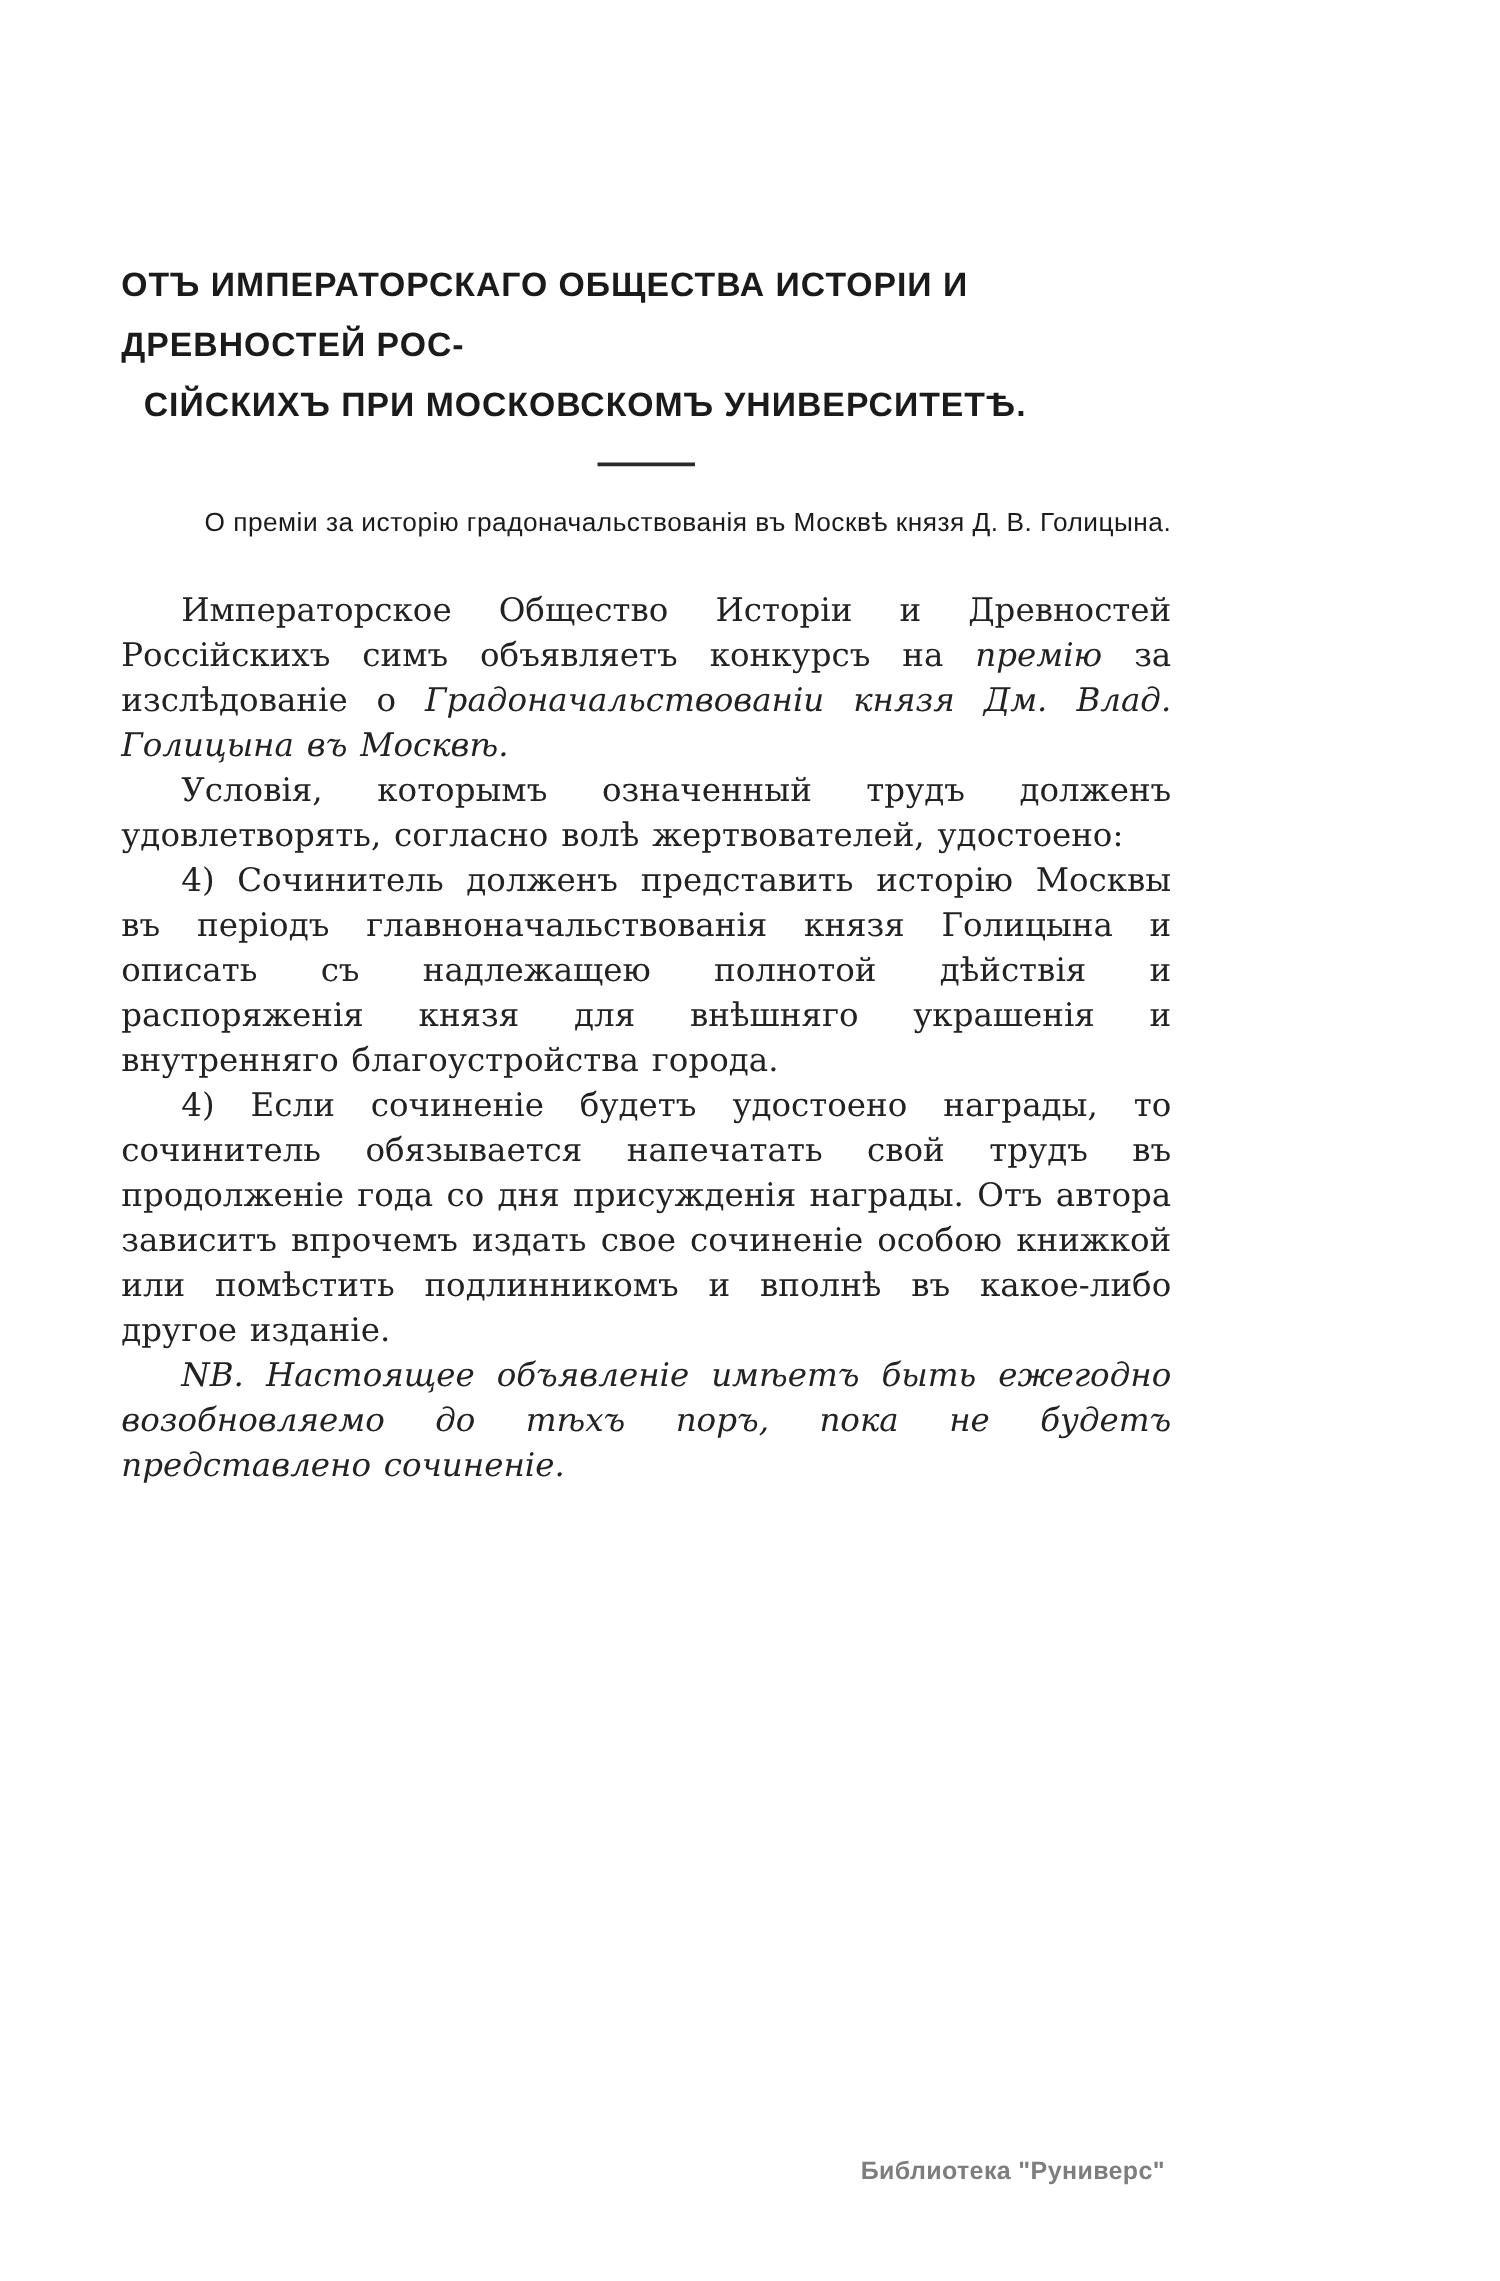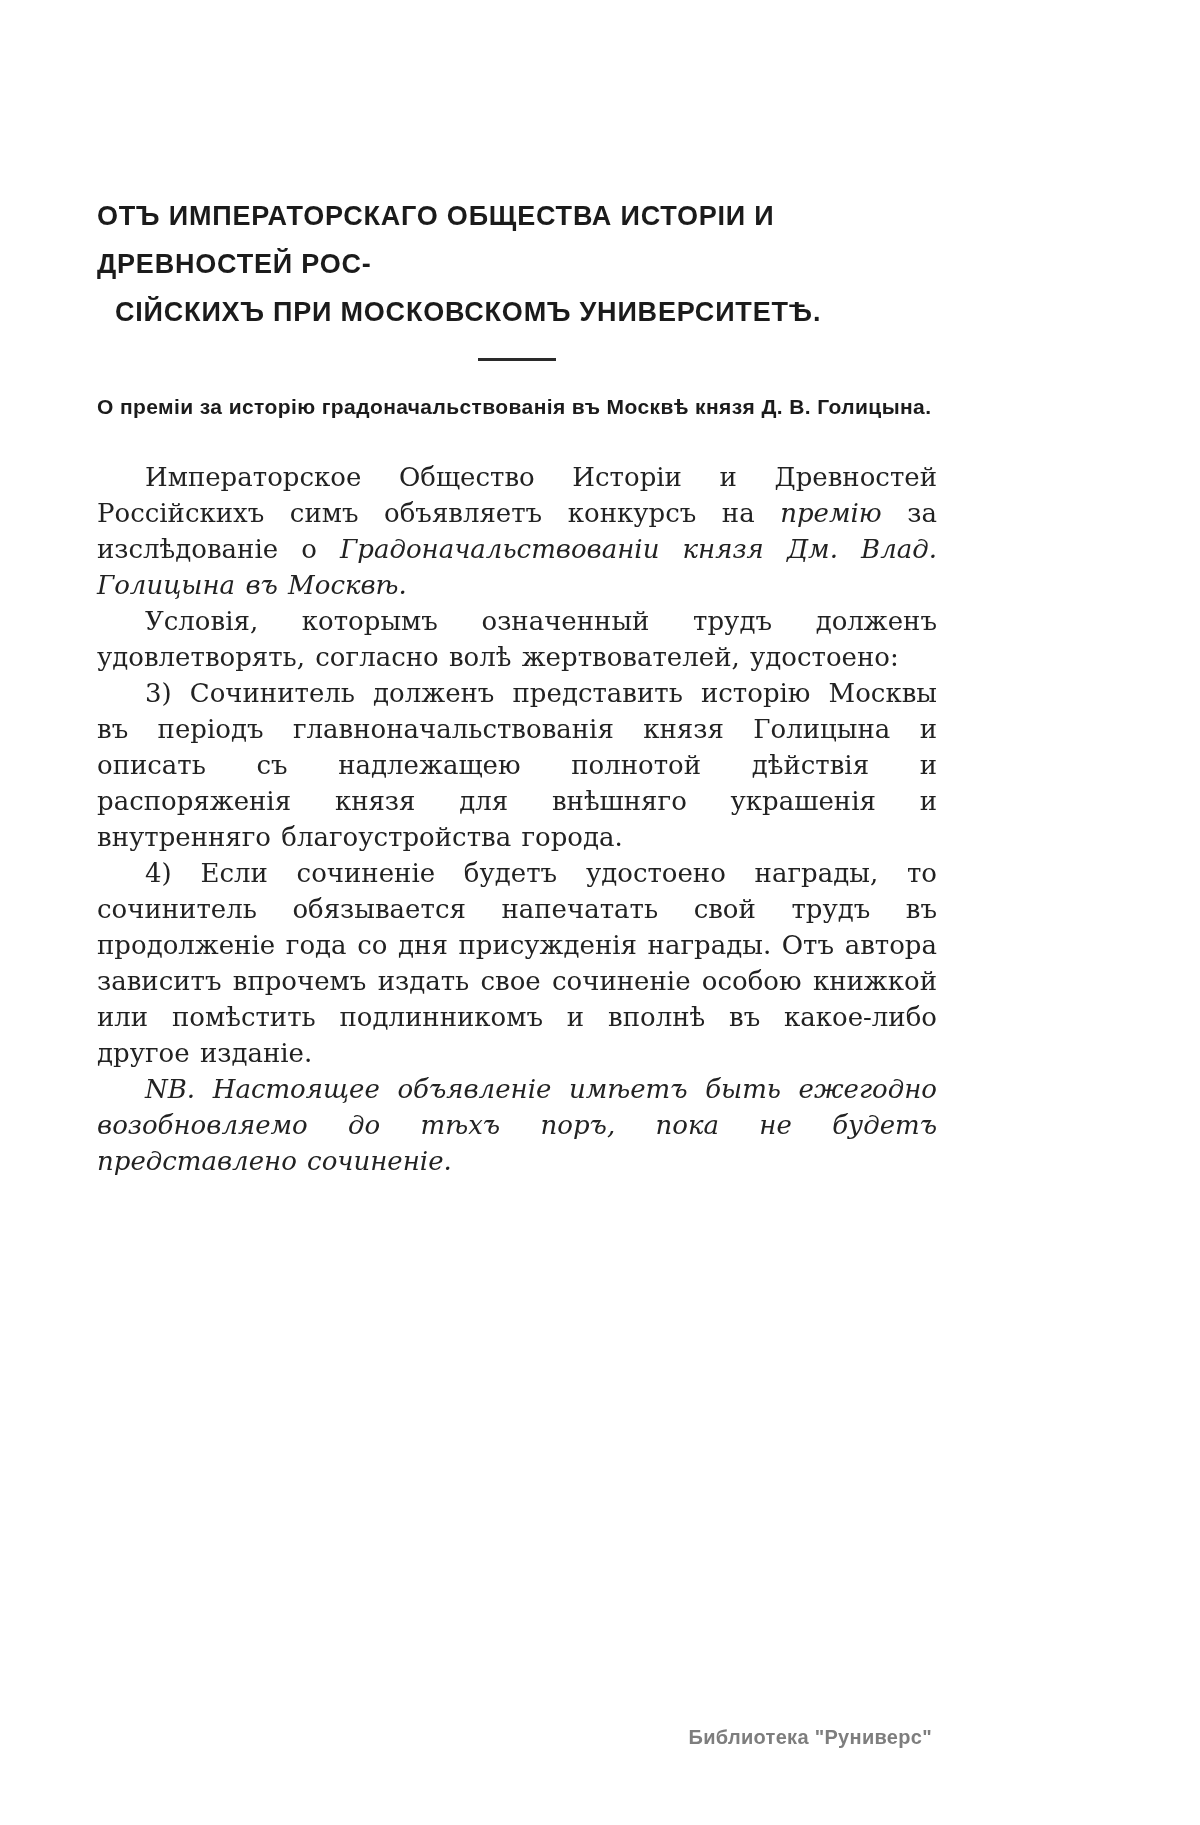--- a/index.html
+++ b/index.html
@@ -11,21 +11,21 @@
     position: relative;
     width: 1200px;
     height: 1825px;
     margin: 0 auto;
     background: #ffffff;
     overflow: hidden;
     color: #1e1e1e;
   }
   .content {
     position: absolute;
-    top: 0;
+    top: 12px;
     left: 97px;
     width: 840px;
     padding-top: 192px;
   }
   .doc-title {
     font-family: "Liberation Sans", sans-serif;
     font-weight: bold;
     font-size: 27px;
     line-height: 48px;
     letter-spacing: 0.8px;
@@ -39,24 +39,25 @@
   }
   .divider {
     width: 78px;
     height: 0;
     border-top: 3px solid #2a2a2a;
     margin: 22px auto 0 auto;
   }
   .doc-subtitle {
     margin-top: 34px;
     font-family: "Liberation Sans", sans-serif;
-    font-weight: bold;
+    font-weight: normal;
     font-size: 21px;
     letter-spacing: 0.4px;
     color: #1b1b1b;
+    text-align: right;
   }
   .doc-body {
     margin-top: 40px;
     font-family: "DejaVu Serif", "Liberation Serif", serif;
     font-size: 26px;
     line-height: 36px;
     text-align: justify;
     word-spacing: 2px;
     color: #222222;
   }
@@ -89,21 +90,21 @@
       <span class="title-line">СІЙСКИХЪ ПРИ МОСКОВСКОМЪ УНИВЕРСИТЕТѢ.</span>
     </div>
 
     <div class="divider"></div>
 
     <div class="doc-subtitle">О преміи за исторію градоначальствованія въ Москвѣ князя Д. В. Голицына.</div>
 
     <div class="doc-body" id="doc-body">
         <p class="para"><span>Императорское Общество Исторіи и Древностей Россійскихъ симъ объявляетъ конкурсъ на </span><span class="italic">премію</span><span> за изслѣдованіе о </span><span class="italic">Градоначальствованіи князя Дм. Влад. Голицына въ Москвѣ.</span></p>
         <p class="para"><span>Условія, которымъ означенный трудъ долженъ удовлетворять, согласно волѣ жертвователей, удостоено:</span></p>
-        <p class="para"><span>3) Сочинитель долженъ представить исторію Москвы въ періодъ главноначальствованія князя Голицына и описать съ надлежащею полнотой дѣйствія и распоряженія князя для внѣшняго украшенія и внутренняго благоустройства города.</span></p>
+        <p class="para"><span>4) Сочинитель долженъ представить исторію Москвы въ періодъ главноначальствованія князя Голицына и описать съ надлежащею полнотой дѣйствія и распоряженія князя для внѣшняго украшенія и внутренняго благоустройства города.</span></p>
         <p class="para"><span>4) Если сочиненіе будетъ удостоено награды, то сочинитель обязывается напечатать свой трудъ въ продолженіе года со дня присужденія награды. Отъ автора зависитъ впрочемъ издать свое сочиненіе особою книжкой или помѣстить подлинникомъ и вполнѣ въ какое-либо другое изданіе.</span></p>
         <p class="para italic"><span class="italic">NB. Настоящее объявленіе имѣетъ быть ежегодно возобновляемо до тѣхъ поръ, пока не будетъ представлено сочиненіе.</span></p>
       </div>
 
   </div>
 
   <div class="watermark">Библиотека "Руниверс"</div>
 </div>
 
 </body></html>

